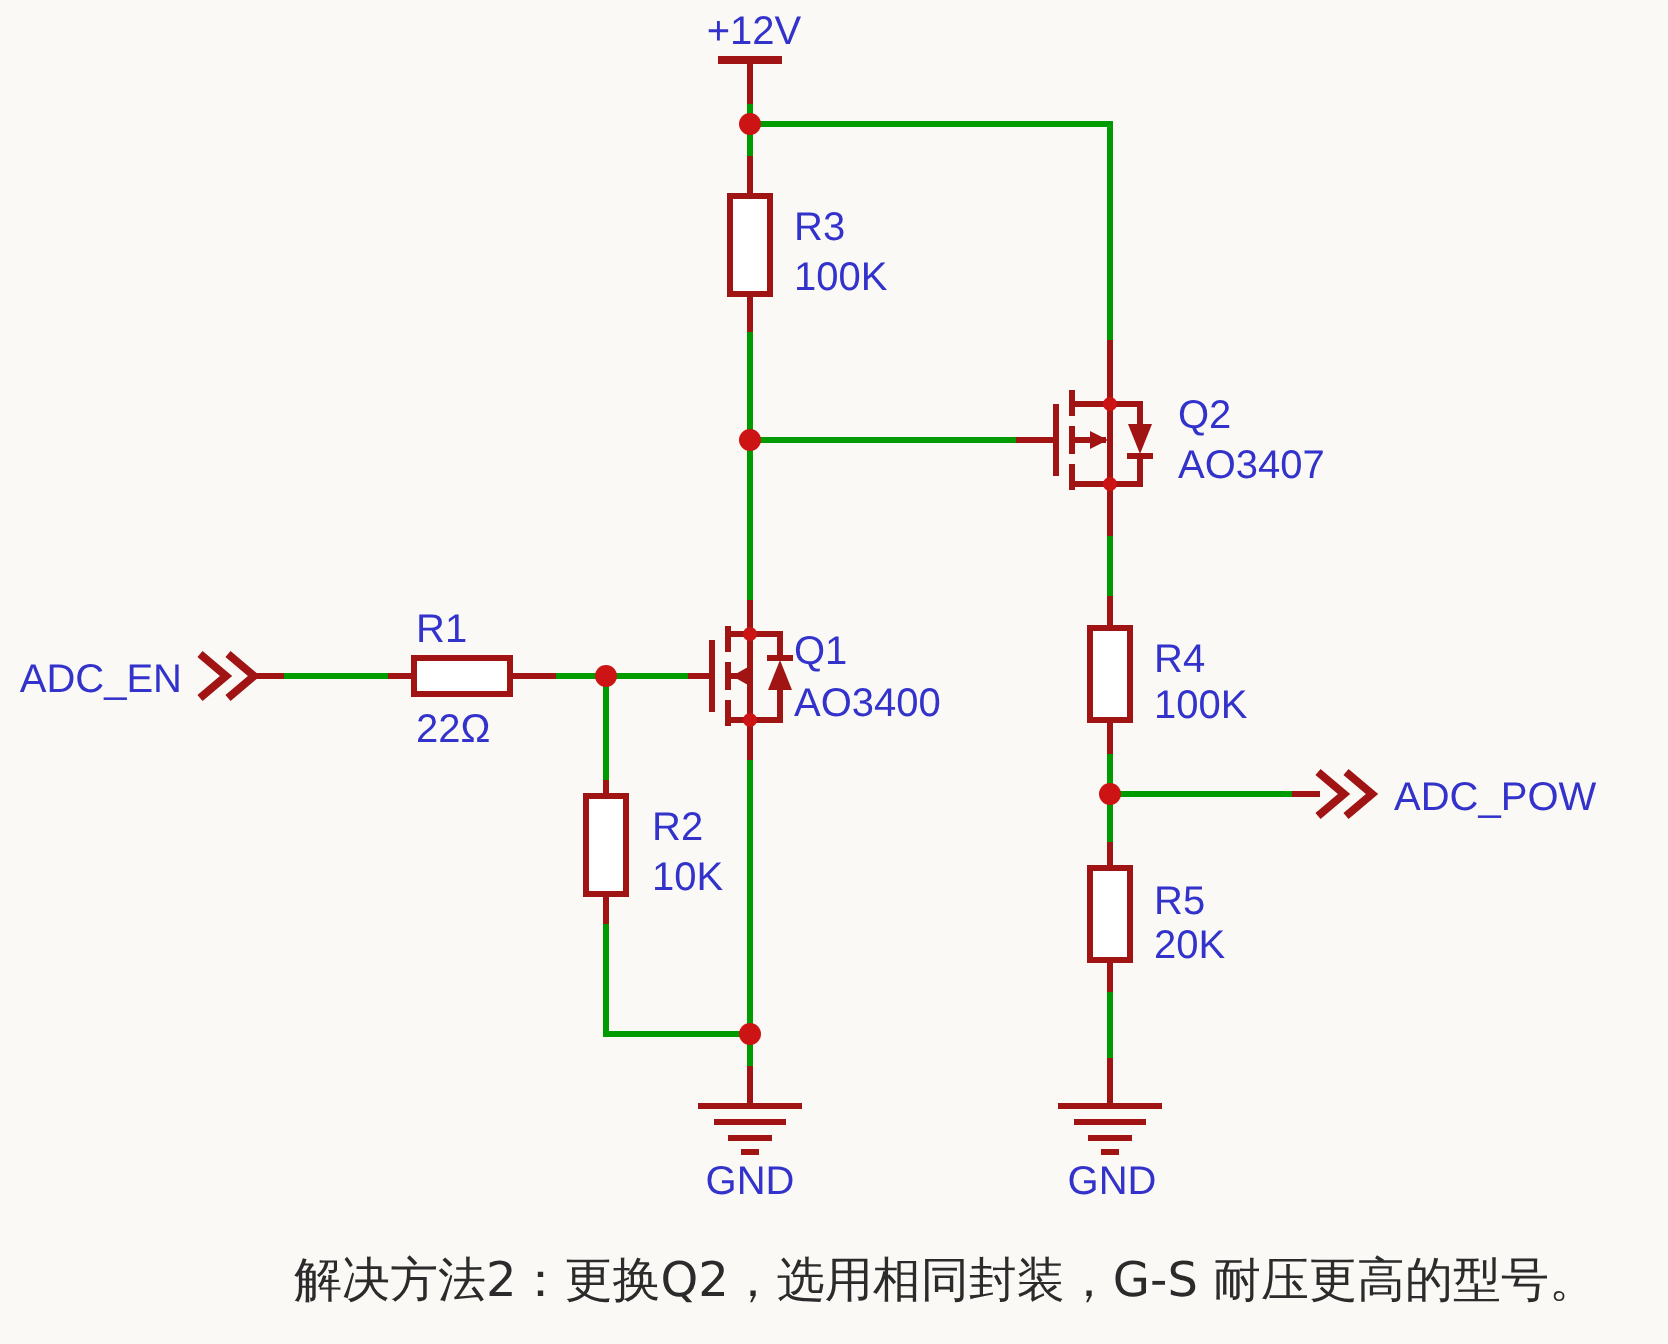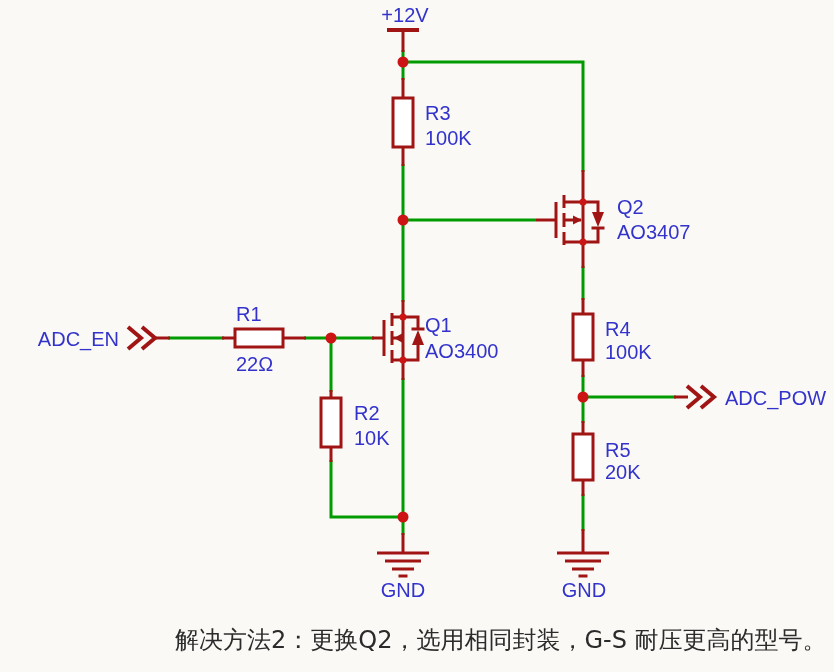--- a/index.html
+++ b/index.html
@@ -5,21 +5,21 @@
   :root{
     --wire:#009b00; --component:#a01414; --junction:#cc1414;
     --label:#3333cc; --background:#faf9f6; --caption:#2b2b2b;
   }
   html,body{margin:0;padding:0;}
   body{
     background:var(--background);
     font-family:"Liberation Sans", sans-serif;
     width:834px;height:672px;overflow:hidden;
   }
-  .stage{position:relative;width:716px;height:672px;margin-left:28px;}
+  .stage{position:relative;width:716px;height:672px;}
   svg{display:block;}
   .wire{stroke:var(--wire);stroke-width:3;fill:none;}
   .comp{stroke:var(--component);stroke-width:3;fill:none;}
   .comp-thick{stroke:var(--component);stroke-width:4;fill:none;}
   .res{fill:#ffffff;stroke:var(--component);stroke-width:3;}
   .fillc{fill:var(--component);stroke:none;}
   .dot{fill:var(--junction);stroke:none;}
   .lbl{fill:var(--label);font:20px "Liberation Sans", sans-serif;}
   .caption{fill:var(--caption);font:24px "DejaVu Sans", sans-serif;}
 </style>

